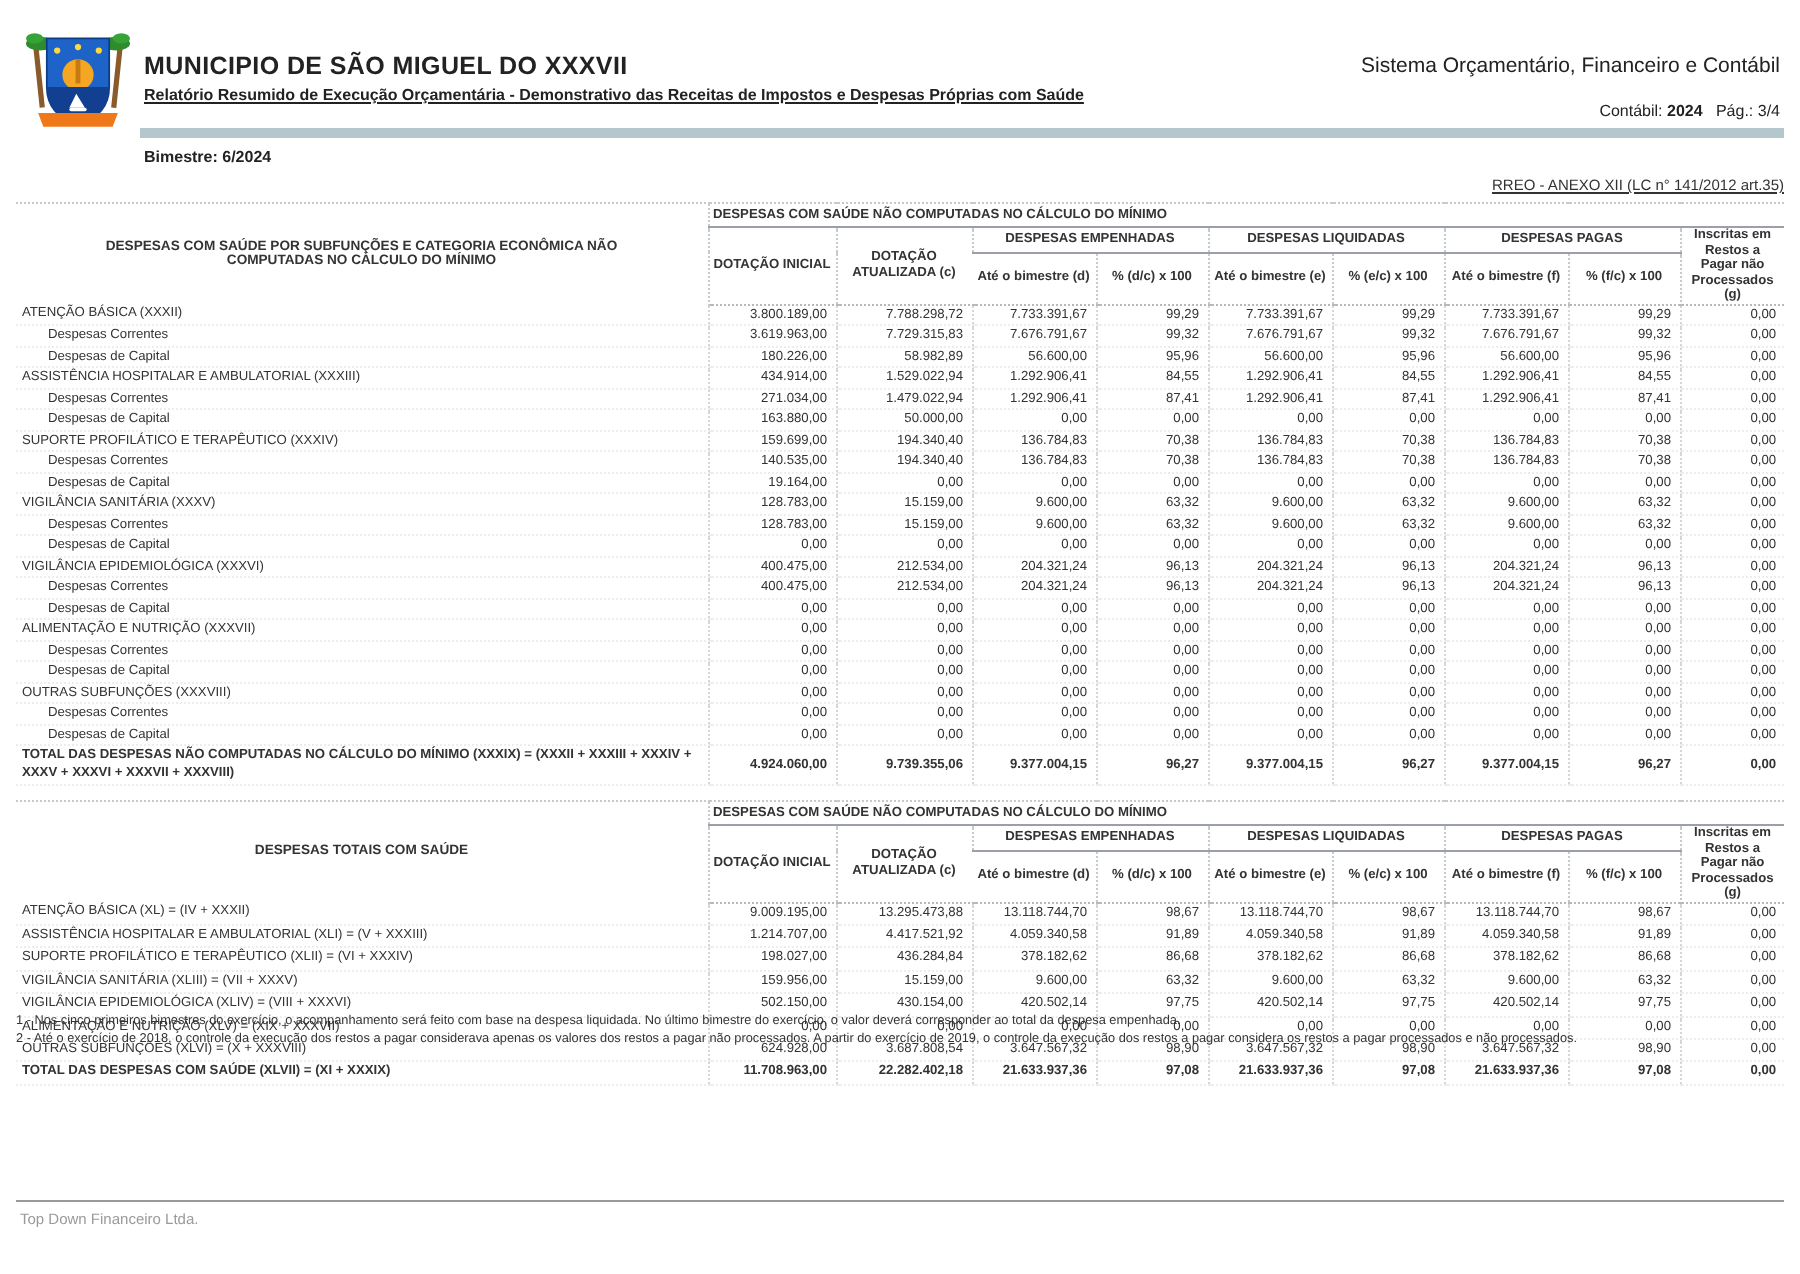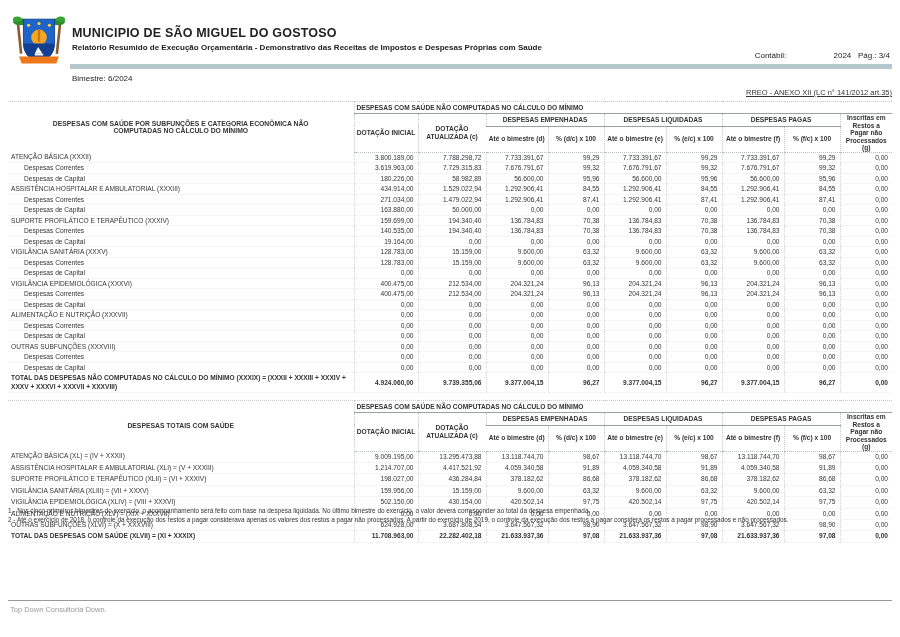--- a/index.html
+++ b/index.html
@@ -2,26 +2,26 @@
 <html><head>
 <meta charset="utf-8">
 <style>
   * { box-sizing: border-box; margin: 0; padding: 0; }
   html,body { width:900px; height:637px; background:#fff; font-family:"Liberation Sans", sans-serif; color:#333; overflow:hidden; }
   .page { position:relative; width:900px; height:637px; }
 
   
   .crest { position:absolute; left:13px; top:12px; width:52px; height:56px; }
   .muni-title { position:absolute; left:72px; top:26px; font-size:12.5px; font-weight:bold; color:#222; letter-spacing:.2px; }
-  .report-subtitle { position:absolute; left:72px; top:43px; font-size:8px; font-weight:bold; color:#222; }
+  .report-subtitle { position:absolute; left:72px; top:43px; font-size:8px; font-weight:bold; color:#222;text-decoration:underline; }
   .system-name { position:absolute; right:10px; top:27px; font-size:10.5px; color:#222; }
   .ex-line { position:absolute; right:10px; top:51px; font-size:8px; color:#222; }
-  .ex-line b { font-weight:normal;margin-left:45px; }
+  .ex-line b { font-weight:bold; }
   .hdr-bar { position:absolute; left:70px; top:64px; width:822px; height:5px; background:#b3c7cd; }
-  .bimester { position:absolute; left:72px; top:74px; font-size:8px; font-weight:normal; color:#222; }
+  .bimester { position:absolute; left:72px; top:74px; font-size:8px; font-weight:bold; color:#222; }
   .anexo { position:absolute; right:8px; top:88px; font-size:7.5px; color:#333;text-decoration:underline; }
 
   
   .tbl-zone { position:absolute; left:8px; top:101px; width:884px; }
   table { border-collapse:collapse; table-layout:fixed; width:884px; }
   .gap { height:7px; }
 
   th, td { font-size:6.6px; padding:0 2px; overflow:hidden; }
   th { font-weight:bold; line-height:7.5px; }
   thead th { border-left:1px dotted #c6cace; vertical-align:middle; }
@@ -65,22 +65,23 @@
     <circle cx="30" cy="13" r="1.8" fill="#ffd83d"></circle>
     <circle cx="42" cy="15" r="1.8" fill="#ffd83d"></circle>
     <circle cx="30" cy="29" r="9" fill="#f5a623"></circle>
     <rect x="28.6" y="20" width="2.8" height="14" fill="#c87a12"></rect>
     <path d="M12 36 H48 Q48 52 30 58 Q12 52 12 36 Z" fill="#123f8f"></path>
     <path d="M29 40 l5 8 h-9 z" fill="#ffffff"></path>
     <rect x="25" y="48" width="10" height="2" rx="1" fill="#ffffff"></rect>
     <path d="M7 51 h46 l-3 8 h-40 z" fill="#f07818"></path>
   </svg>
 
-  <div class="muni-title">MUNICIPIO DE SÃO MIGUEL DO GOSTOSO</div>
+  <div class="muni-title">MUNICIPIO DE SÃO MIGUEL DO XXXVII</div>
   <div class="report-subtitle">Relatório Resumido de Execução Orçamentária - Demonstrativo das Receitas de Impostos e Despesas Próprias com Saúde</div>
+  <div class="system-name">Sistema Orçamentário, Financeiro e Contábil</div>
   <div class="ex-line">
     <span>Contábil:</span>
     <b>2024</b>&nbsp;&nbsp;
     <span>Pág.: 3/4</span>
   </div>
   <div class="hdr-bar"></div>
   <div class="bimester">Bimestre: 6/2024</div>
   <div class="anexo">RREO - ANEXO XII (LC n° 141/2012 art.35)</div>
 
   <div class="tbl-zone">
@@ -525,15 +526,15 @@
         </tbody>
     </table>
   </div>
 
   <div class="footnotes">
     <div>1 - Nos cinco primeiros bimestres do exercício, o acompanhamento será feito com base na despesa liquidada. No último bimestre do exercício, o valor deverá corresponder ao total da despesa empenhada.</div>
     <div>2 - Até o exercício de 2018, o controle da execução dos restos a pagar considerava apenas os valores dos restos a pagar não processados. A partir do exercício de 2019, o controle da execução dos restos a pagar considera os restos a pagar processados e não processados.</div>
   </div>
 
   <div class="footer-line"></div>
-  <div class="footer-company">Top Down Consultoria Down.</div>
+  <div class="footer-company">Top Down Financeiro Ltda.</div>
 
 </div>
 
 </body></html>

